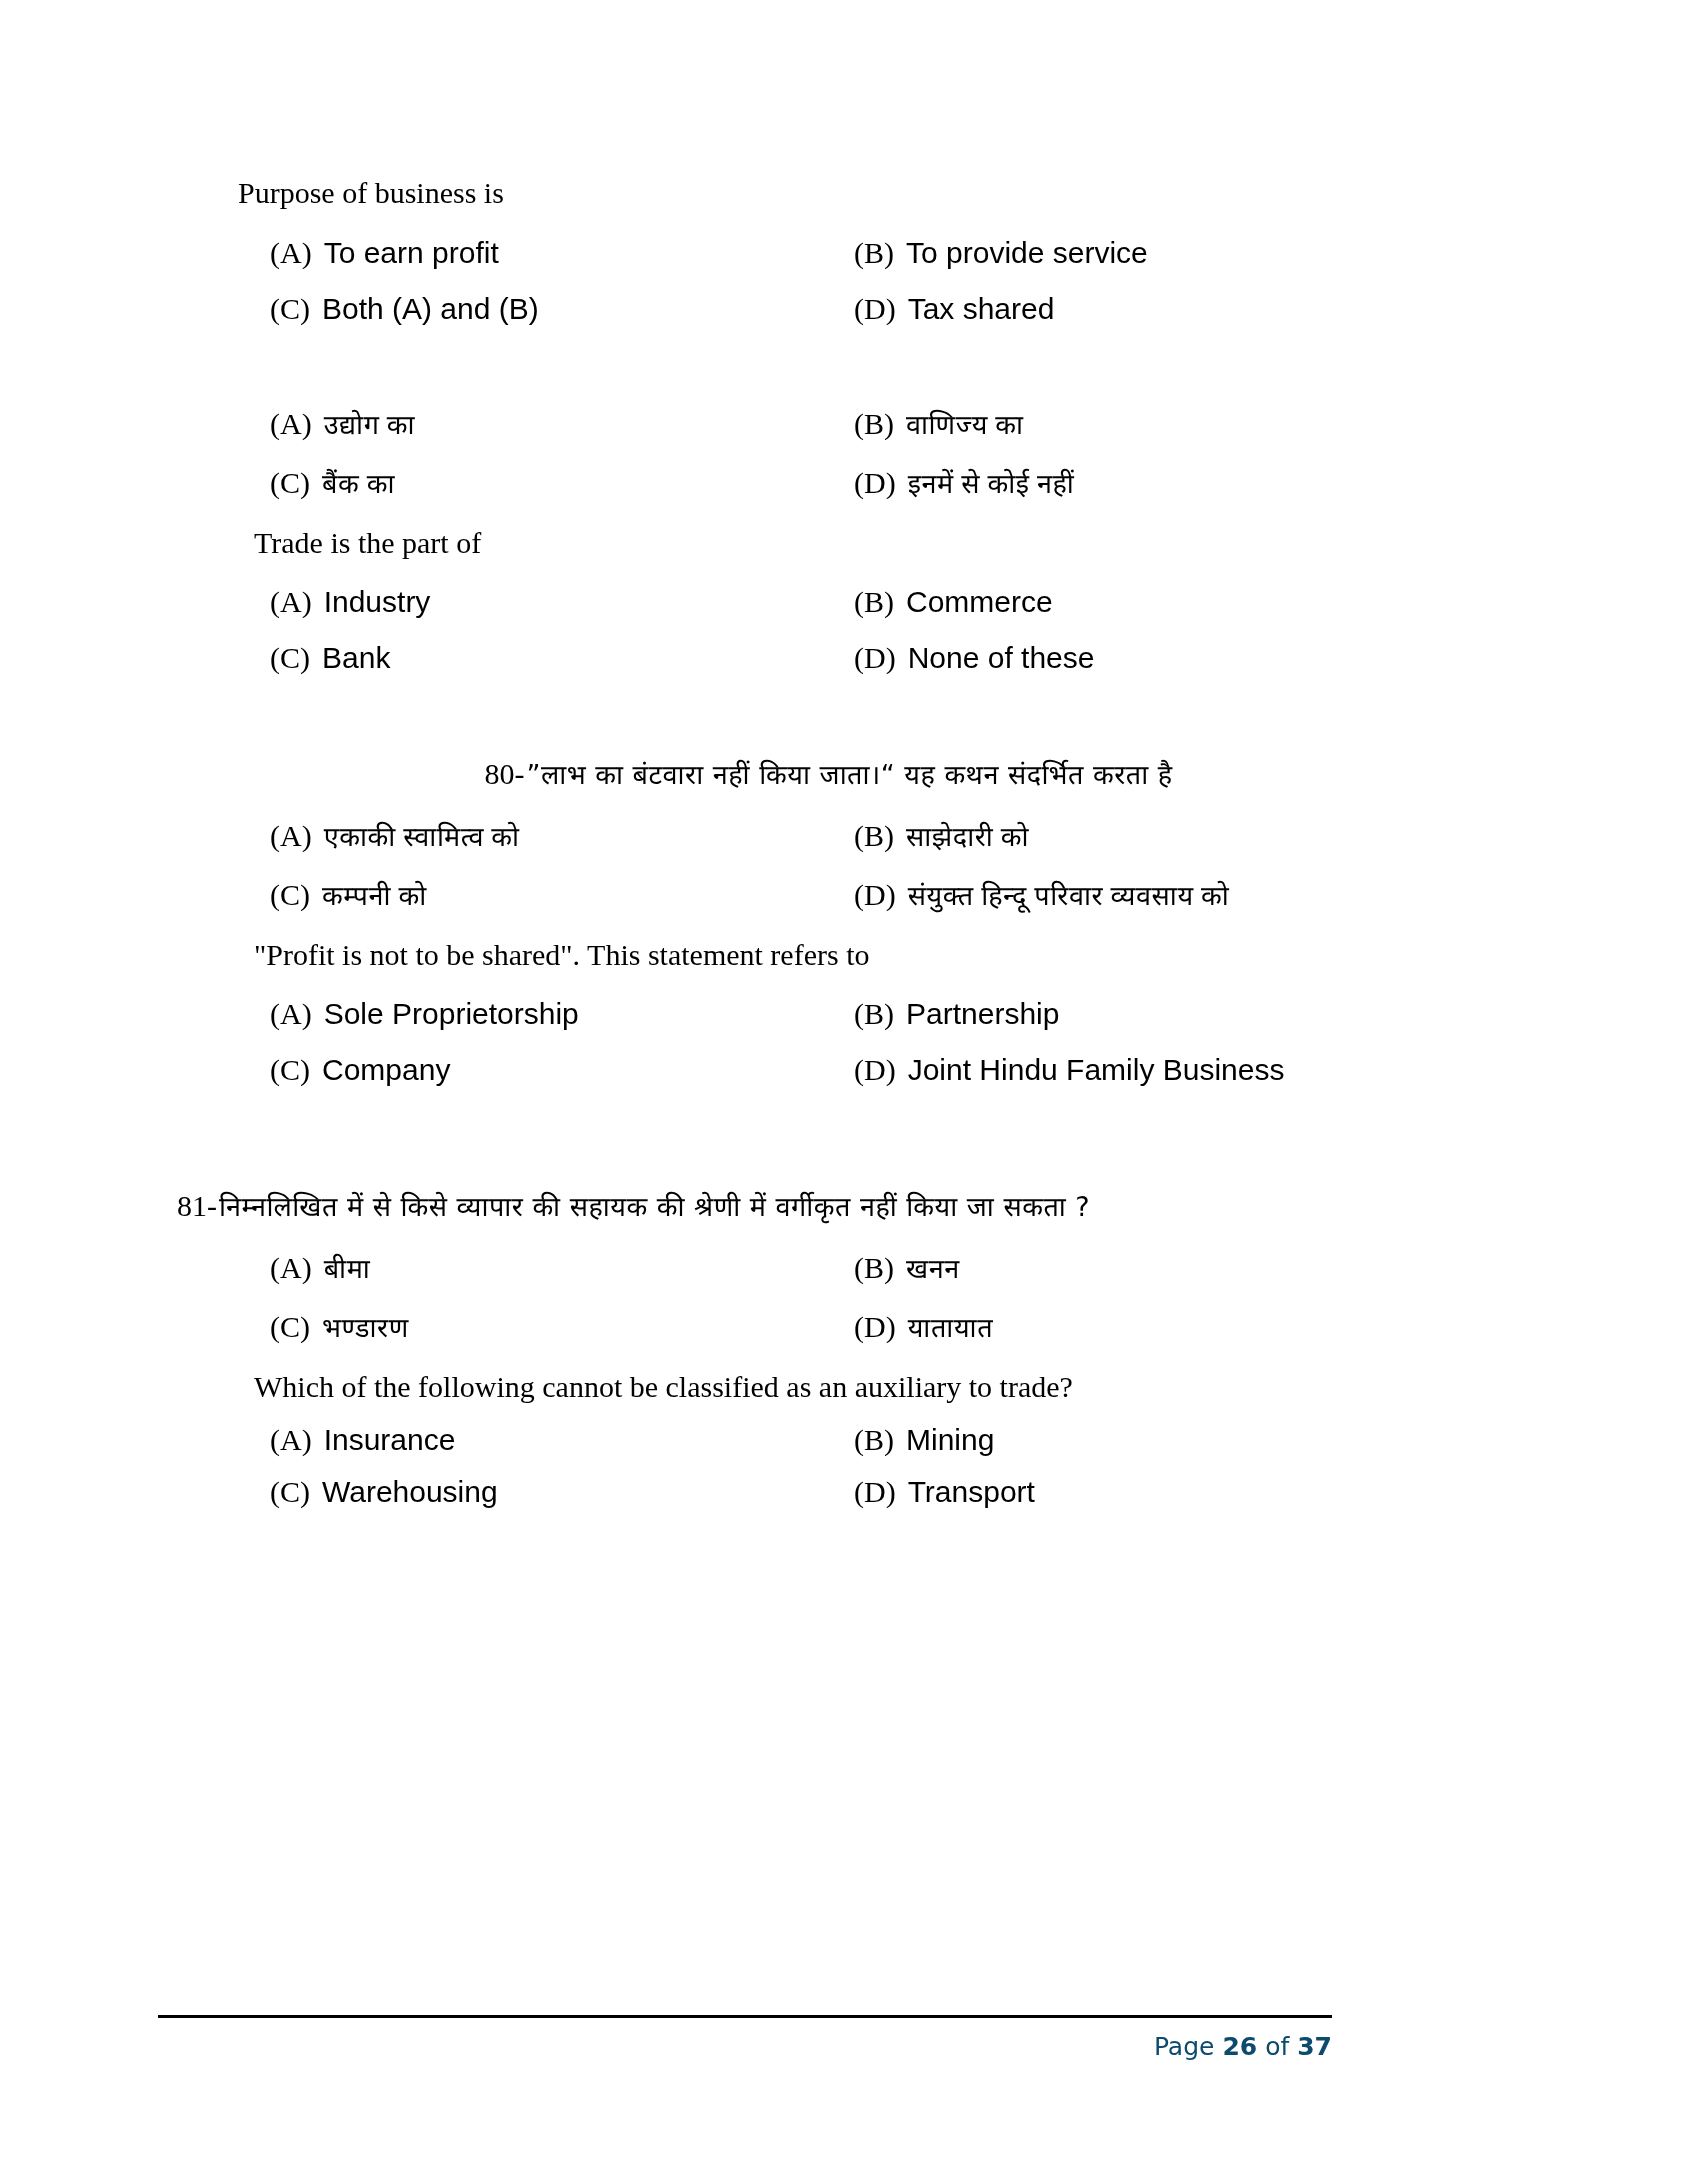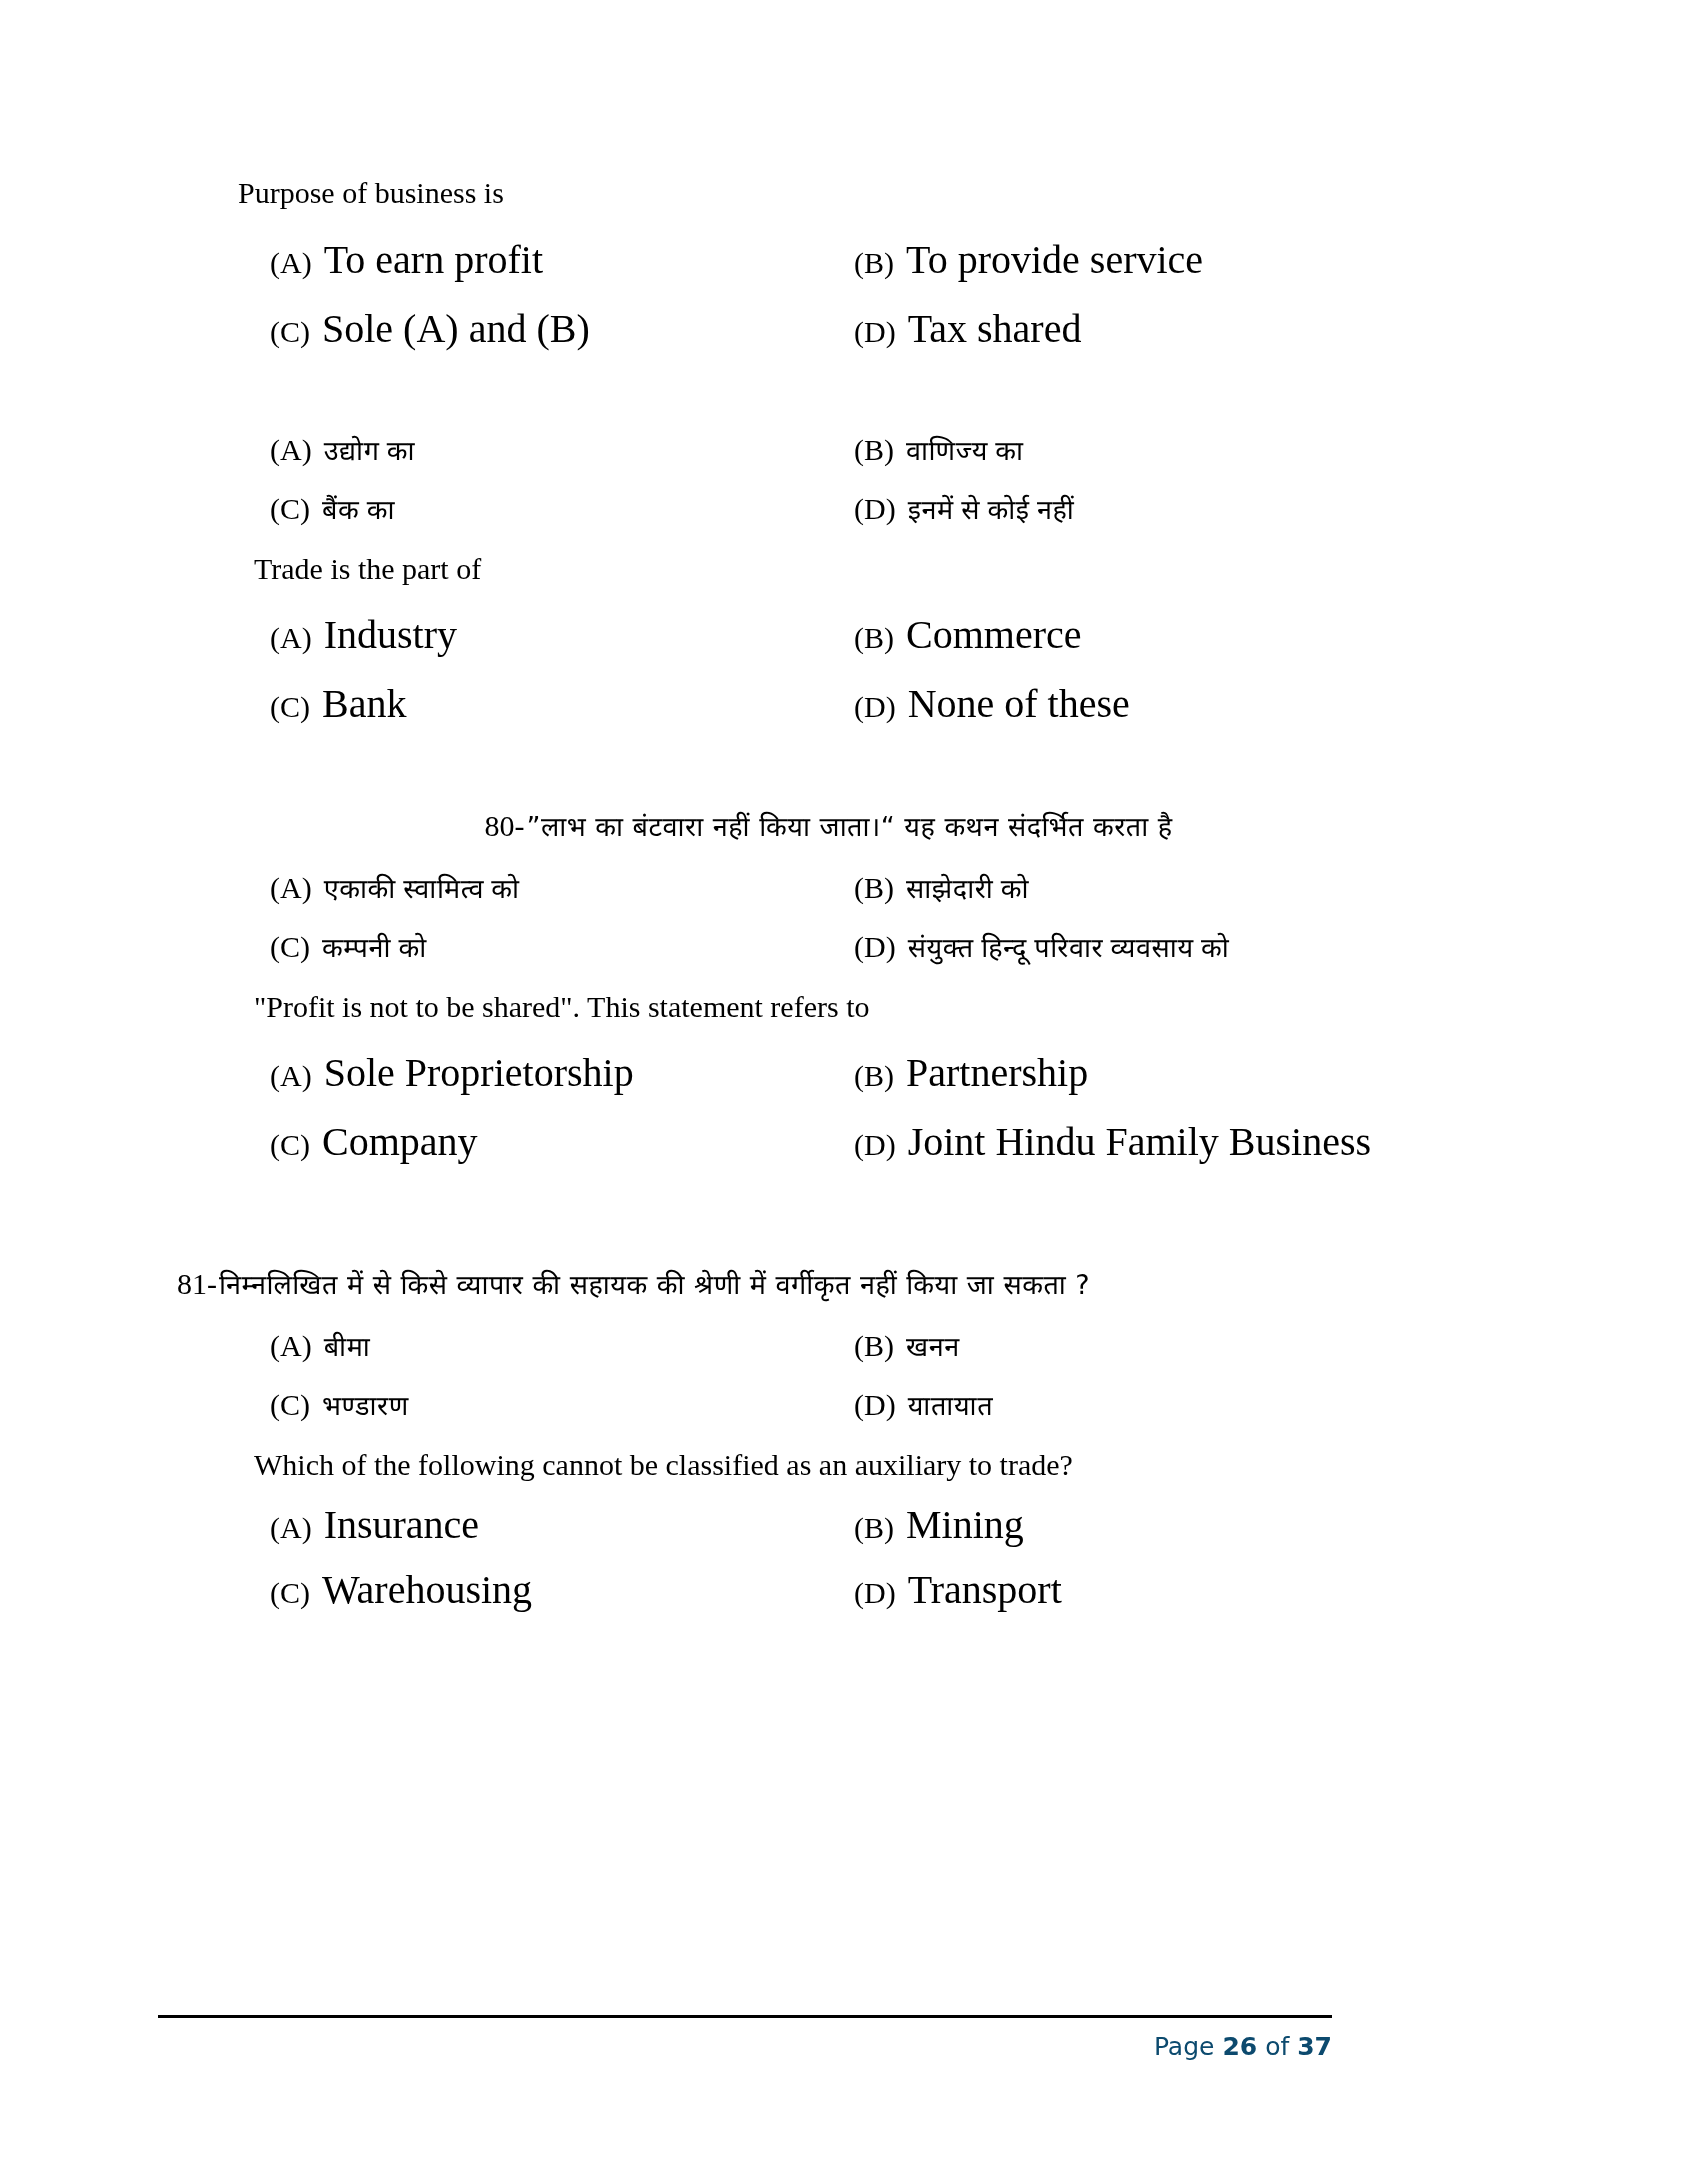--- a/index.html
+++ b/index.html
@@ -74,22 +74,22 @@
   }
   .opt.col-left { width: 584px; flex: 0 0 584px; }
   .opt.col-right { flex: 1 1 auto; }
   .optlabel {
     flex: 0 0 auto;
     font-family: "Liberation Serif", "DejaVu Serif", serif;
     font-size: 30px;
     margin-right: 12px;
   }
   .opttext-en {
-    font-family: Liberation Serif, serif;
-    font-size: 40px;
+    font-family: Liberation Sans, sans-serif;
+    font-size: 30px;
   }
   .opttext-hi {
     font-family: Liberation Serif, serif;
     font-size: 27px;
     letter-spacing: 0.6px;
   }
   .gap-md { height: 57px; }
   .gap-lg { height: 77px; }
 
   
@@ -128,21 +128,21 @@
         </div>
         <div class="opt col-right">
           <span class="optlabel">(B)</span>
           <span class="opttext-en">To provide service</span>
         </div>
       </div>
 
       <div class="optrow">
         <div class="opt col-left">
           <span class="optlabel">(C)</span>
-          <span class="opttext-en">Sole (A) and (B)</span>
+          <span class="opttext-en">Both (A) and (B)</span>
         </div>
         <div class="opt col-right">
           <span class="optlabel">(D)</span>
           <span class="opttext-en">Tax shared</span>
         </div>
       </div>
     </div>
 
     <div class="gap-md"></div>
 

